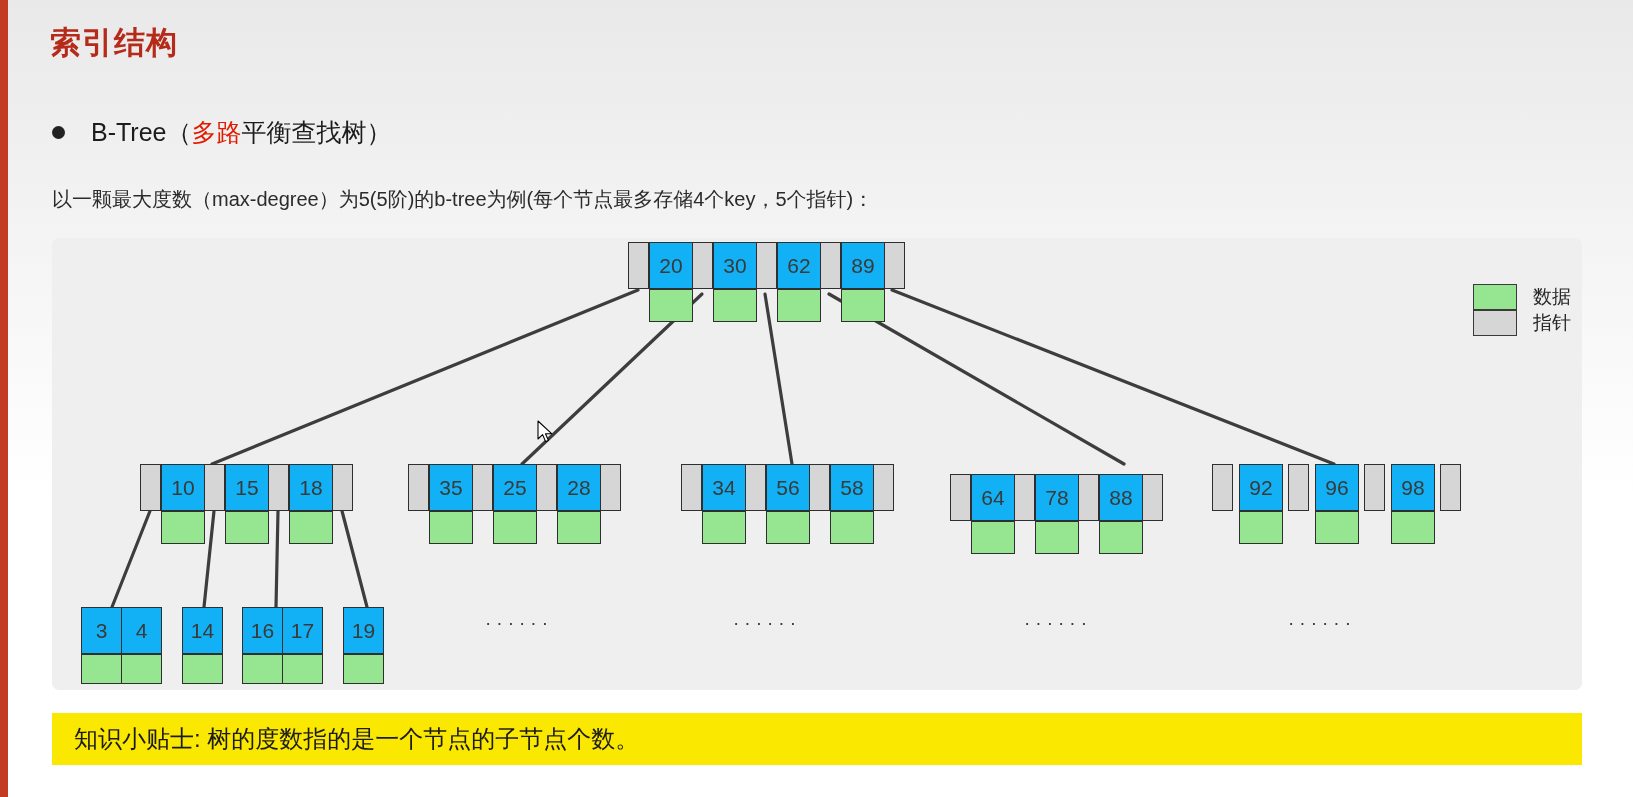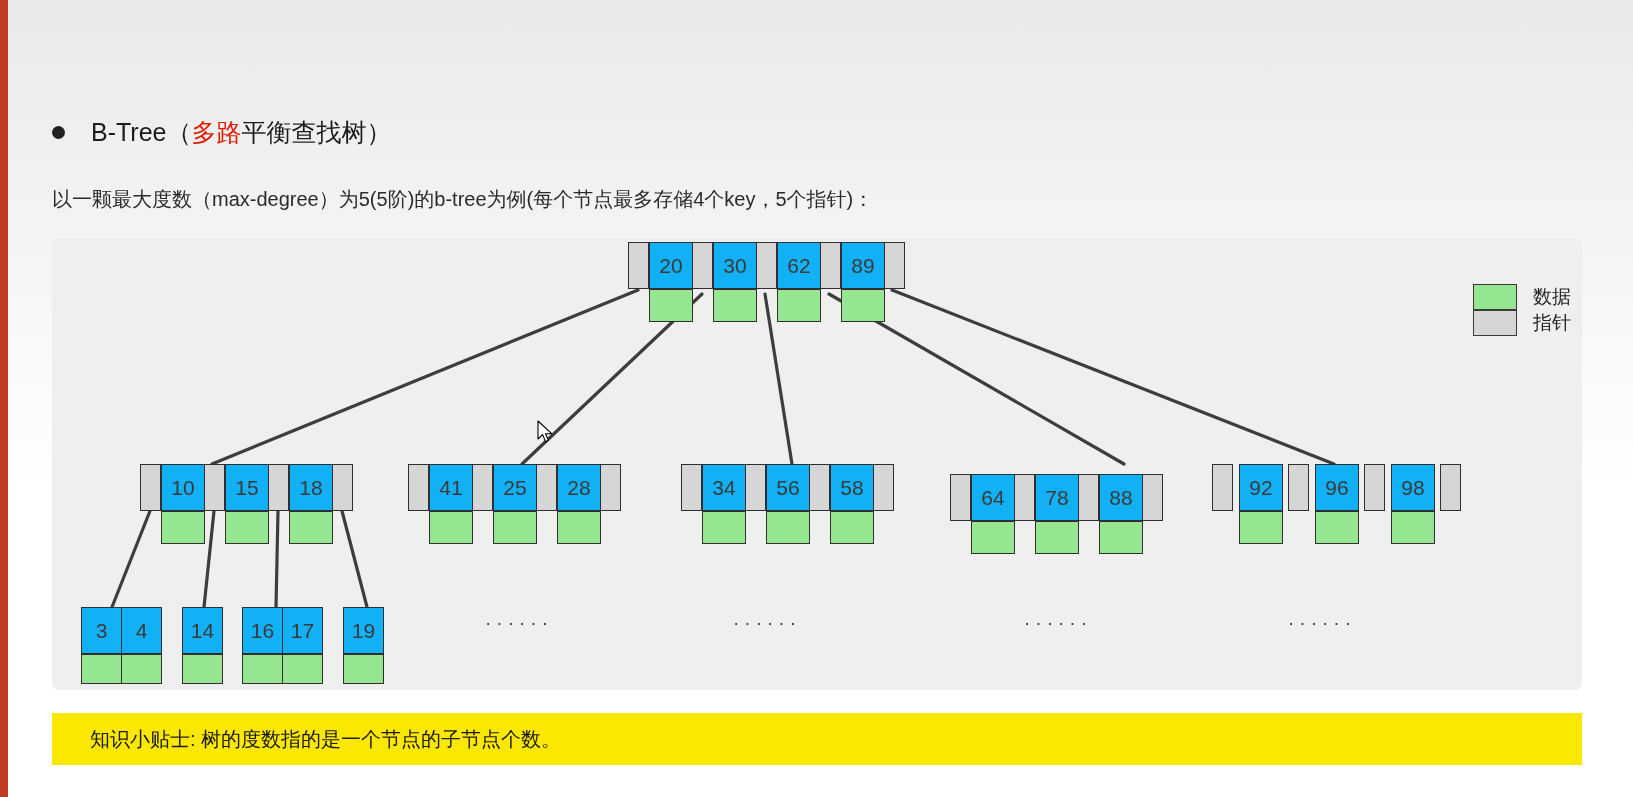--- a/index.html
+++ b/index.html
@@ -164,41 +164,42 @@
   
   #tip-bar {
     position: absolute;
     left: 52px; top: 713px;
     width: 1530px; height: 52px;
     background: #fbe800;
     display: flex;
     align-items: center;
   }
   #tip-text {
-    margin-left: 38px;
-    font-size: 20px;
+    margin-left: 22px;
+    font-size: 24px;
     color: #1b1b1b;
     white-space: nowrap;
   }
 
   
   #cursor {
     position: absolute;
     left: 537px; top: 420px;
     width: 18px; height: 26px;
     pointer-events: none;
   }
 </style>
 </head>
 <body>
 
 <div id="slide">
 
   <div id="left-rail"></div>
 
+  <div id="page-title">索引结构</div>
 
   <div id="bullet-row">
     <span id="bullet-dot"></span>
     <span id="bullet-text">
       <span>B-Tree（</span><span class="hl">多路</span><span>平衡查找树）</span>
     </span>
   </div>
 
   <div id="description">以一颗最大度数（max-degree）为5(5阶)的b-tree为例(每个节点最多存储4个key，5个指针)：</div>
 
@@ -289,21 +290,21 @@
         <div class="spacer33"></div>
       </div>
     </div>
 
     <div class="node" style="left:356px; top:226px;">
       <div class="cellcol">
         <div class="ptr"></div>
         <div class="spacer33"></div>
       </div>
       <div class="cellcol">
-        <div class="keycell">41</div>
+        <div class="keycell">35</div>
         <div class="datacell"></div>
       </div>
       <div class="cellcol">
         <div class="ptr"></div>
         <div class="spacer33"></div>
       </div>
       <div class="cellcol">
         <div class="keycell">25</div>
         <div class="datacell"></div>
       </div>

